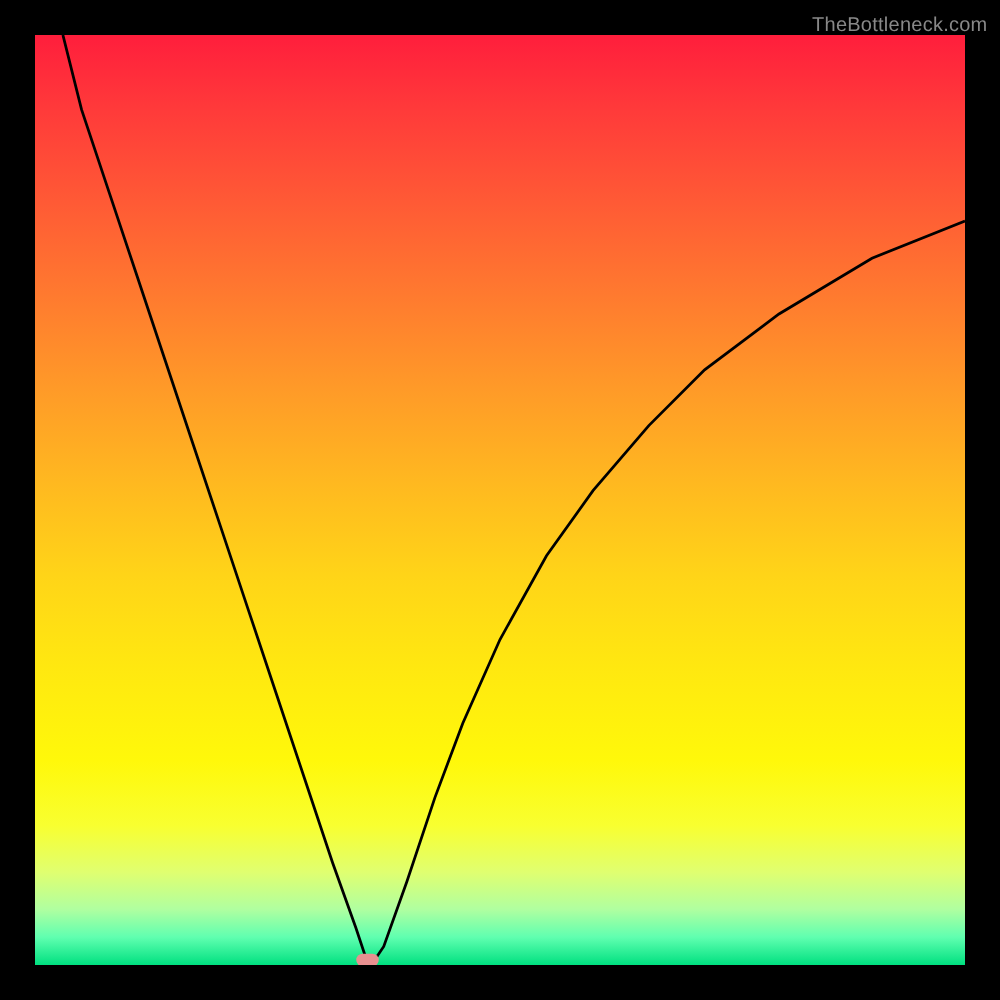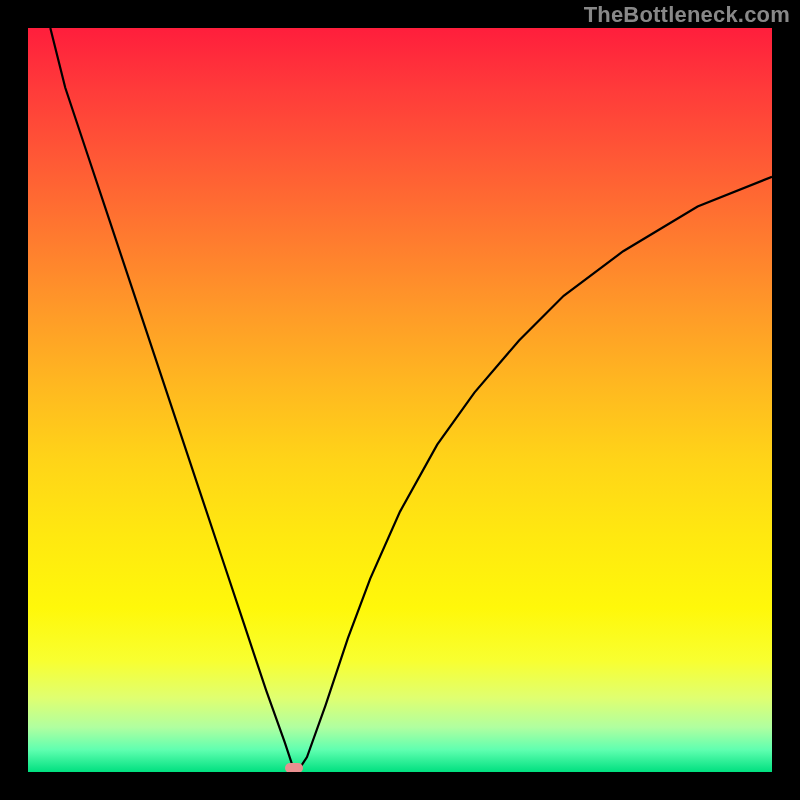--- a/index.html
+++ b/index.html
@@ -12,27 +12,26 @@
     overflow: hidden;
   }
   .outer {
     width: 800px;
     height: 800px;
     background: #000;
     position: relative;
   }
   .watermark {
     position: absolute;
-    top: 2px;
+    top: 12px;
     right: 10px;
     color: #888;
-    font-size: 22px;
+    font-size: 16px;
     z-index: 10;
     letter-spacing: 0.2px;
-    font-weight: bold;
   }
   .plot-area {
     position: absolute;
     top: 28px;
     left: 28px;
     width: 744px;
     height: 744px;
     overflow: hidden;
   }
   .gradient-bg {

